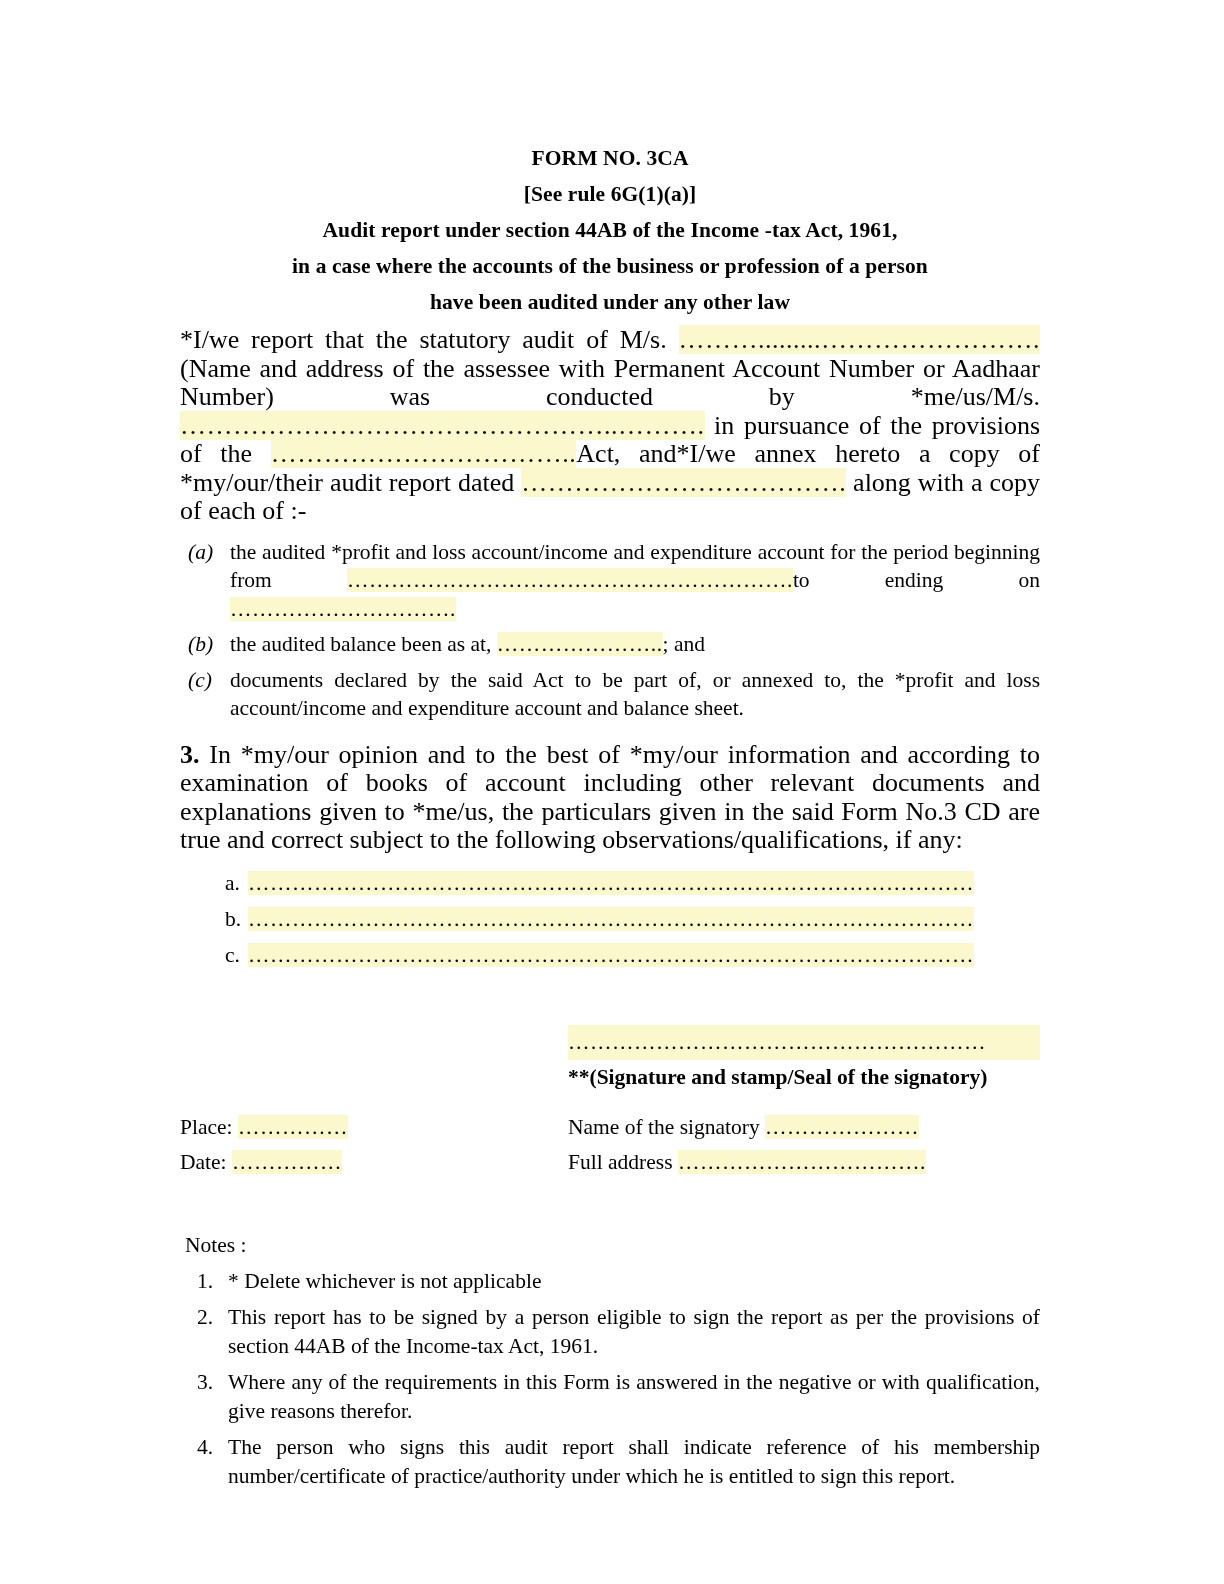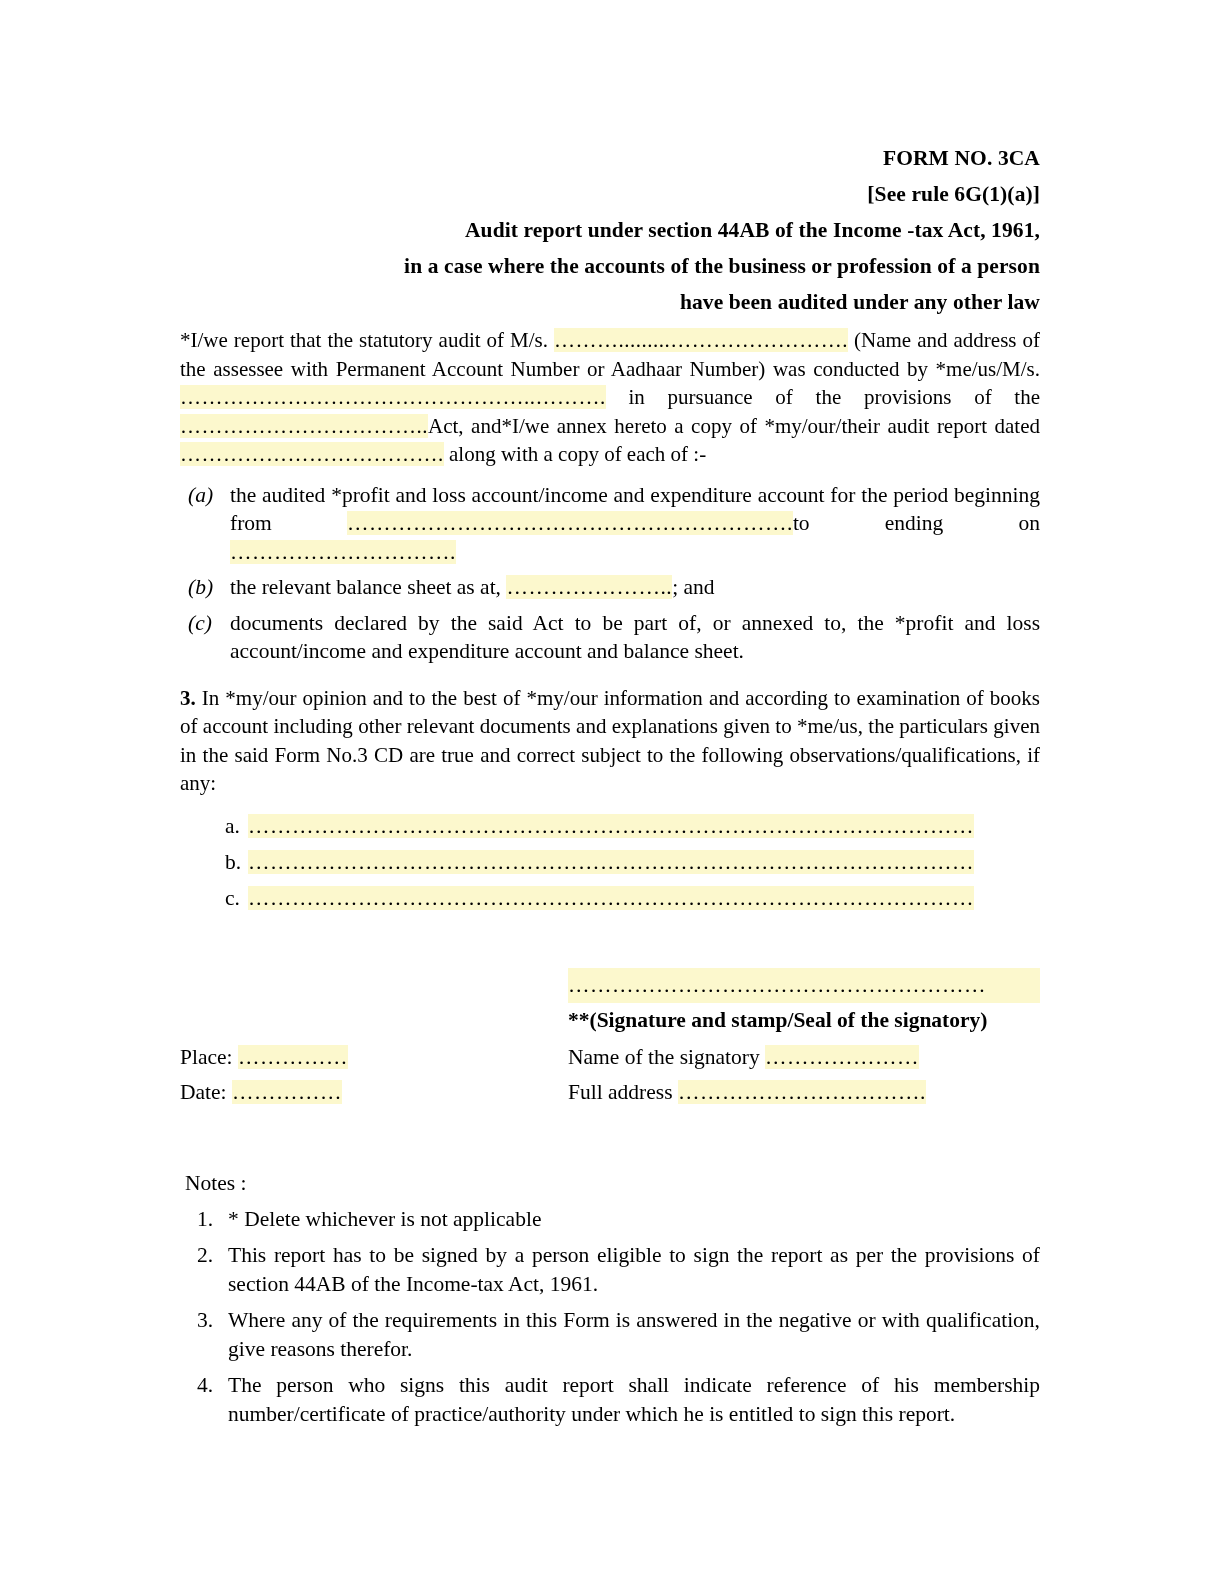--- a/index.html
+++ b/index.html
@@ -23,31 +23,31 @@
   }
   #content {
     position: absolute;
     left: 180px;
     top: 140px;
     width: 860px;
   }
 
   
   .heading {
-    text-align: right;
+    text-align: center;
     font-weight: bold;
     font-size: 21.5px;
     line-height: 36px;
     letter-spacing: 0.1px;
   }
   .heading.h-main { font-size: 21.5px; }
 
   
   .para {
-    font-size: 21px;
+    font-size: 26px;
     line-height: 28.5px;
     text-align: justify;
     text-justify: inter-word;
     margin: 0;
   }
   .para.lead { margin-top: 6px; }
   .para.num { margin-top: 18px; }
   .para b { font-weight: bold; }
 
   
@@ -108,21 +108,21 @@
   }
   .sig-right {
     margin-left: 388px;
     font-size: 21.5px;
     line-height: 35px;
   }
   .sig-line { display: block; }
   .sig-caption { display: block; font-weight: bold; }
   .sig-rows {
     position: relative;
-    margin-top: 2px;
+    margin-top: 15px;
   }
   .sig-row {
     display: flex;
     font-size: 21.5px;
     line-height: 35px;
   }
   .sig-row .col-left {
     width: 388px;
     flex: 0 0 388px;
   }
@@ -164,21 +164,21 @@
     <div class="heading h-main">FORM NO. 3CA</div>
     <div class="heading">[See rule 6G(1)(a)]</div>
     <div class="heading">Audit report under section 44AB of the Income -tax Act, 1961,</div>
     <div class="heading">in a case where the accounts of the business or profession of a person</div>
     <div class="heading">have been audited under any other law</div>
 
     <p class="para lead"><span>*I/we report that the statutory audit of M/s. </span><span class="hl dots">……….........…………………….</span><span> (Name and address of the assessee with Permanent Account Number or Aadhaar Number) was conducted by *me/us/M/s. </span><span class="hl dots">…………………………………………..……….</span><span> in pursuance of the provisions of the </span><span class="hl dots">……………………………..</span><span>Act, and*I/we annex hereto a copy of *my/our/their audit report dated </span><span class="hl dots">……………………………….</span><span> along with a copy of each of :-</span></p>
 
     <ul class="clause-list">
       <li><span class="marker">(a)</span><span>the audited *profit and loss account/income and expenditure account for the period beginning from </span><span class="hl dots">…………………………………………………….</span><span>to ending on </span><span class="hl dots">………………………….</span></li>
-      <li><span class="marker">(b)</span><span>the relevant balance sheet as at, </span><span class="hl dots">…………………..</span><span>; and</span></li>
+      <li><span class="marker">(b)</span><span>the audited balance been as at, </span><span class="hl dots">…………………..</span><span>; and</span></li>
       <li><span class="marker">(c)</span><span>documents declared by the said Act to be part of, or annexed to, the *profit and loss account/income and expenditure account and balance sheet.</span></li>
     </ul>
 
 
     <p class="para num"><b>3.</b><span> In *my/our opinion and to the best of *my/our information and according to examination of books of account including other relevant documents and explanations given to *me/us, the particulars given in the said Form No.3 CD are true and correct subject to the following observations/qualifications, if any:</span></p>
 
     <ul class="obs-list">
       <li><span class="obs-marker">a.</span><span class="hl dots">………………………………………………………………………………………</span></li>
       <li><span class="obs-marker">b.</span><span class="hl dots">………………………………………………………………………………………</span></li>
       <li><span class="obs-marker">c.</span><span class="hl dots">………………………………………………………………………………………</span></li>

